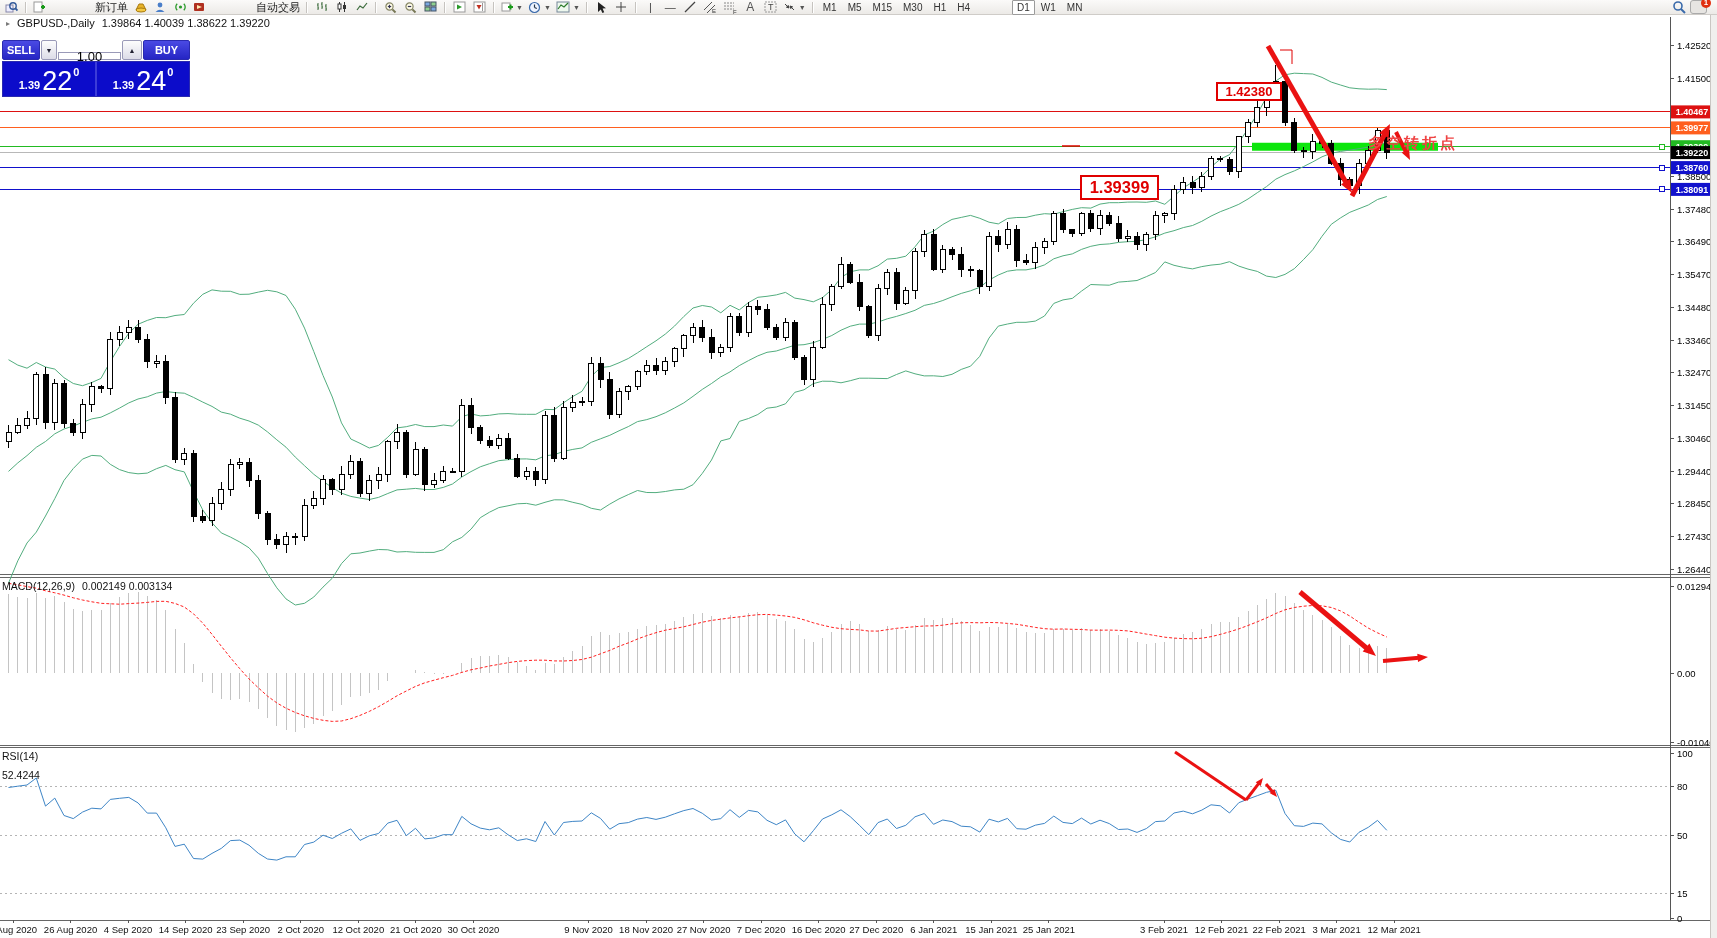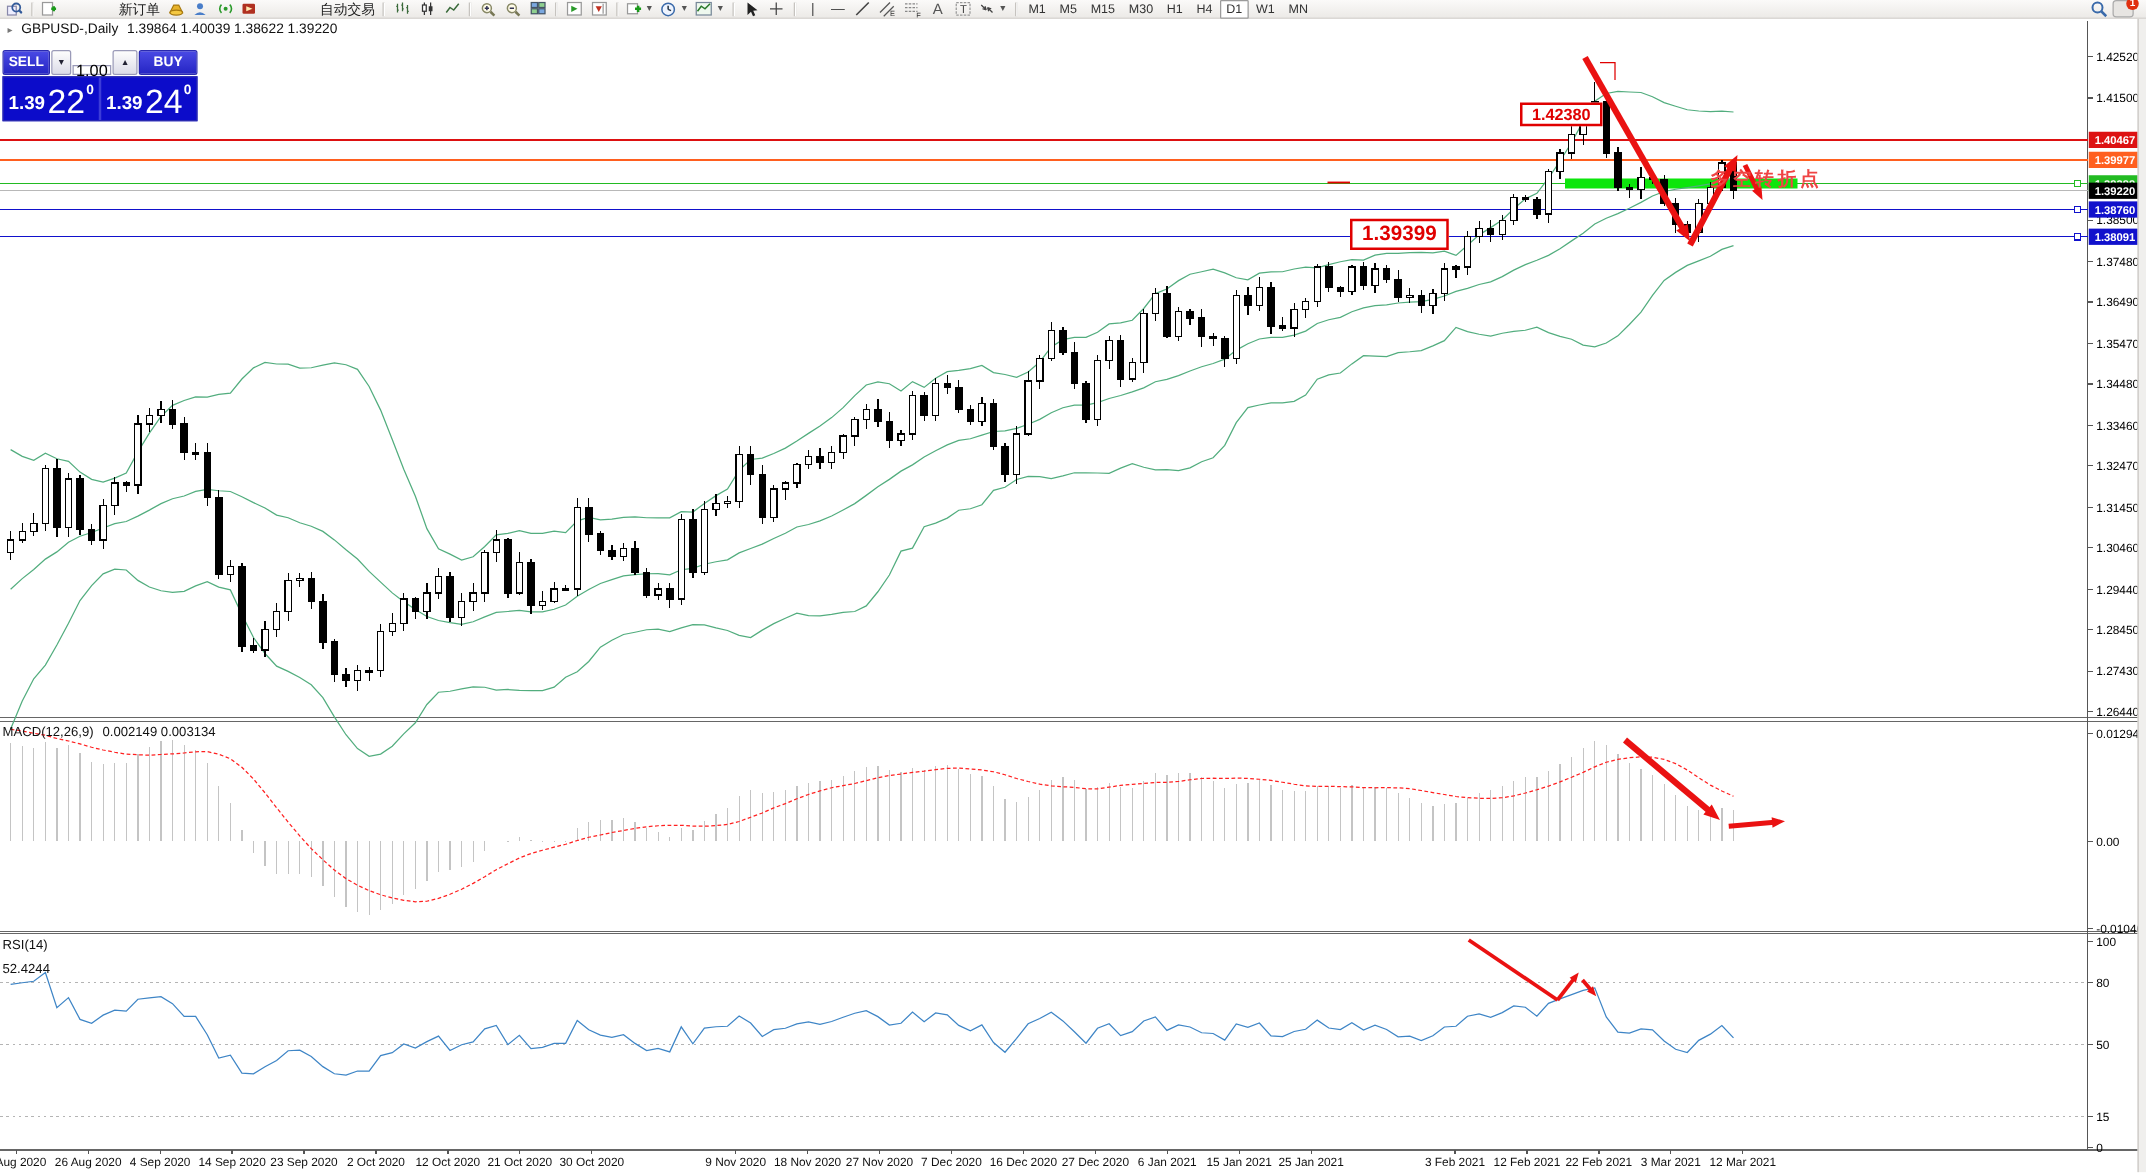--- a/index.html
+++ b/index.html
@@ -9,46 +9,46 @@
   .toolbar{position:absolute;left:0;top:0;width:1717px;height:15px;z-index:30;
            display:flex;align-items:center;gap:1px;padding-left:2px;box-sizing:border-box;
            background:linear-gradient(#fbfaf9,#eceae7);border-bottom:1px solid #cfccc8;font-size:11px;}
   .tbtn{height:13px;min-width:15px;display:flex;align-items:center;justify-content:center;
         gap:2px;padding:0 2px;border-radius:2px;color:#333;}
   .tsep{width:1px;height:11px;background:#c6c3bf;border-right:1px solid #fff;margin:0 3px;}
   .tlabel{font-size:11px;color:#222;white-space:nowrap;margin-left:48px;}
   .glyph{font-size:11px;line-height:11px;color:#444;}
   .dd{font-size:7px;color:#555;margin-left:1px;}
   .tf{font-size:10px;height:13px;display:flex;align-items:center;padding:0 4px;color:#333;border:1px solid transparent;}
-  .tf.active{border:1px solid #9b9b9b;background:#fff;border-radius:1px;}
+  .tf.active{border:1px solid #9b9b9b;background:#fff;border-radius:1px;margin-left:36px;}
   .tb-right{margin-left:auto;display:flex;align-items:center;gap:4px;padding-right:10px;}
   .bubble{position:relative;width:15px;height:12px;background:#e7e5e2;border:1px solid #aaa;border-radius:3px;}
   .badge{position:absolute;right:-5px;top:-3px;width:10px;height:10px;border-radius:50%;
          background:#e03010;color:#fff;font-size:8px;line-height:10px;text-align:center;font-weight:bold;}
   
   #chart-svg{position:absolute;left:0;top:0;z-index:5;}
   .title-line{position:absolute;left:6px;top:17px;z-index:20;font-size:11px;color:#111;display:flex;gap:7px;align-items:center;}
   .title-ico{color:#777;font-size:8px;}
   .ind-label{position:absolute;z-index:20;font-size:10.5px;color:#111;display:flex;gap:7px;}
   .macd-pos{left:2px;top:580px;}
   .rsi-pos{left:2px;top:750px;flex-direction:column;}
   
-  .trade{position:absolute;left:2px;top:40px;width:156px;z-index:25;font-family:"Liberation Sans",sans-serif;}
+  .trade{position:absolute;left:2px;top:40px;width:188px;z-index:25;font-family:"Liberation Sans",sans-serif;}
   .trow1{display:flex;height:20px;gap:1px;}
   .obtn{background:linear-gradient(#4a4ae4,#2525c4);color:#fff;font-weight:bold;font-size:11px;
         display:flex;align-items:center;justify-content:center;border:1px solid #2a2ab0;border-radius:2px;}
   .sellb{width:36px;} .buyb{width:45px;}
   .spin{width:14px;background:linear-gradient(#fdfdfd,#dcdcE8);border:1px solid #9a9ab8;border-radius:2px;
         display:flex;align-items:center;justify-content:center;font-size:7px;color:#223;}
   .vol{flex:1;background:#fff;border:1px solid #9a9ab8;display:flex;align-items:center;justify-content:center;
        font-size:13px;color:#000;margin-top:12px;}
   .trow2{display:flex;height:34px;background:#0c0cca;border:1px solid #2a2ab0;margin-top:1px;}
   .qcell{flex:1;color:#fff;display:flex;align-items:flex-end;justify-content:center;padding-bottom:2px;}
   .qcell+.qcell{border-left:2px solid #3c3cd8;}
-  .qsmall{font-size:15px;font-weight:bold;margin:0 2px 3px 0;}
+  .qsmall{font-size:11px;font-weight:bold;margin:0 2px 3px 0;}
   .qbig{font-size:27px;line-height:26px;}
   .qsup{font-size:11px;font-weight:bold;vertical-align:top;margin:1px 0 0 1px;align-self:flex-start;padding-top:3px;}
   
   .pricebox{position:absolute;z-index:22;border:2px solid #e00000;background:#fff;color:#e00000;
             font-weight:bold;display:flex;align-items:center;justify-content:center;margin-top:41px;}
   .peakbox{left:1216px;top:41px;width:62px;height:15px;font-size:13px;}
   .levelbox{left:1080px;top:134px;width:75px;height:21px;font-size:16.5px;}
   .cn-note{position:absolute;left:1368px;top:134px;z-index:22;color:#ef4444;font-size:15px;
            font-weight:bold;letter-spacing:3px;white-space:nowrap;}
   .right-strip{position:absolute;right:0;top:15px;width:6px;height:923px;background:#f0efed;

